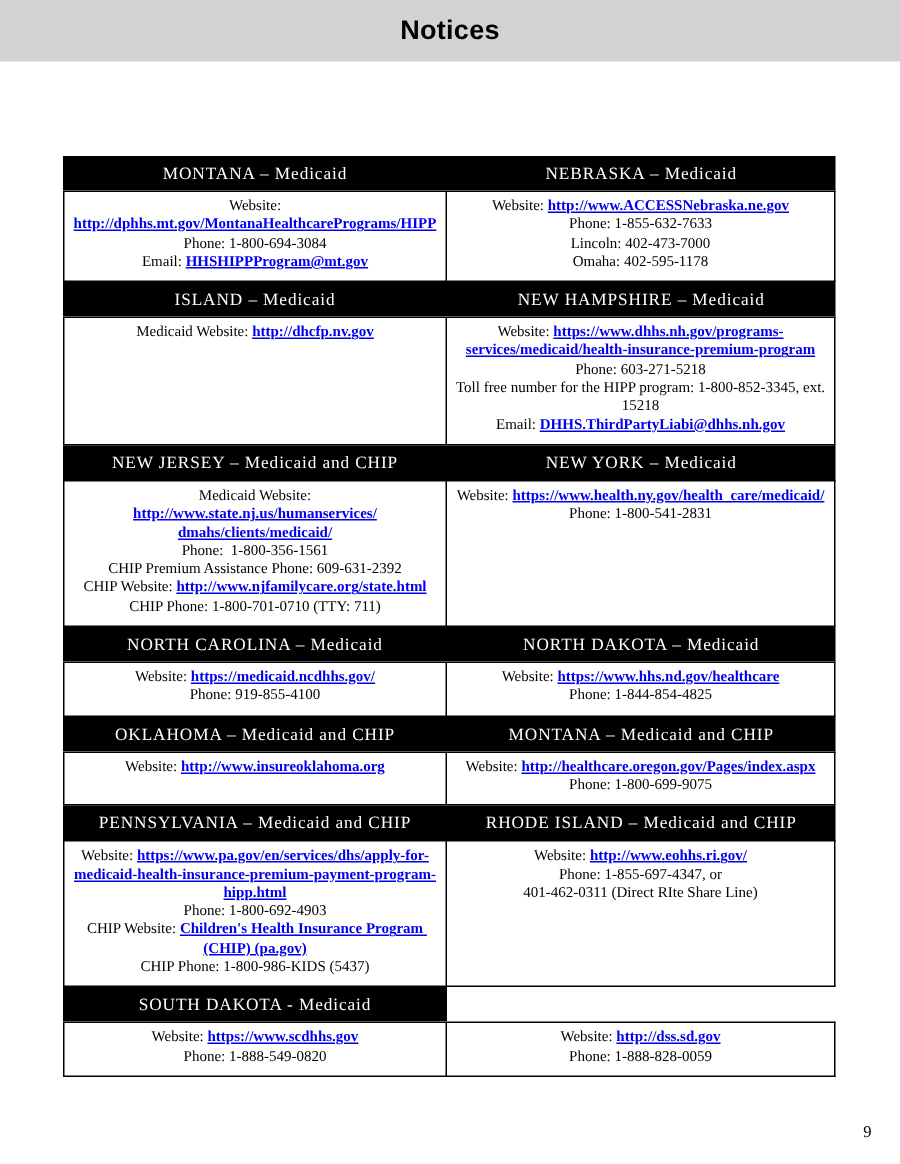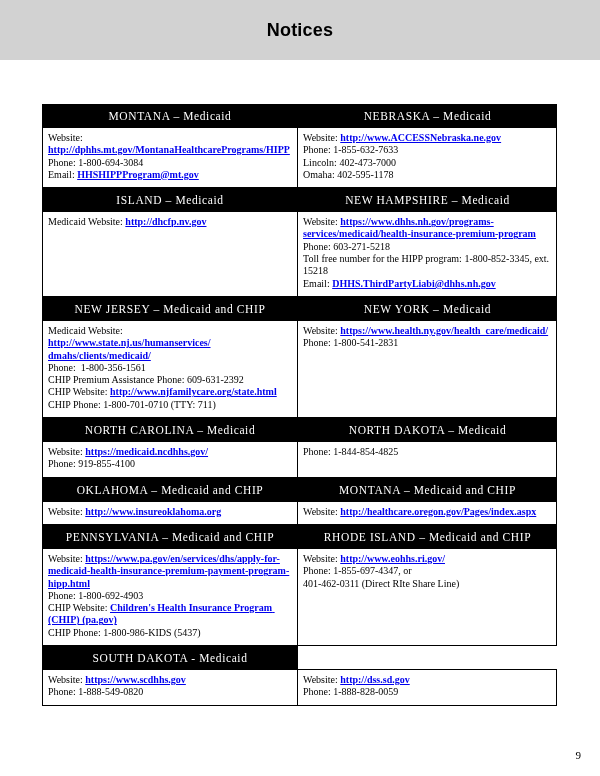--- a/index.html
+++ b/index.html
@@ -11,21 +11,21 @@
   html, body { margin: 0; padding: 0; }
   body {
     width: 600px; height: 776px;
     background: #ffffff;
     position: relative;
     font-family: "Liberation Serif", serif;
     color: #000;
     overflow: hidden;
   }
   .banner {
-    width: 600px; height: 60px;
+    width: 600px; height: 41px;
     background: var(--banner-bg);
     display: flex; align-items: center; justify-content: center;
   }
   .banner .title {
     font-family: "Liberation Sans", sans-serif;
     font-weight: bold;
     font-size: 18px;
     letter-spacing: 0.2px;
   }
   .table-wrap {
@@ -45,20 +45,21 @@
     letter-spacing: 0.6px;
     padding: 5px 2px 4px 2px;
     line-height: 14px;
   }
   .bcell {
     background: #ffffff;
     border: 1px solid #000;
     padding: 4px 5px 6px 5px;
     font-size: 10px;
     line-height: 12.3px;
+    text-align: center;
   }
   .bcell + .bcell { border-left: none; }
   .line {
     white-space: pre-wrap;
     overflow-wrap: break-word;
     min-height: 12.3px;
   }
   .link {
     color: var(--link);
     font-weight: bold;
@@ -133,33 +134,35 @@
     <div class="trow">
       <div class="hcell">NORTH CAROLINA – Medicaid</div>
       <div class="hcell">NORTH DAKOTA – Medicaid</div>
     </div>
     <div class="trow">
       <div class="bcell">
         <div class="line"><span>Website: </span><a class="link" href="#">https://medicaid.ncdhhs.gov/</a></div>
         <div class="line"><span>Phone: 919-855-4100</span></div>
       </div>
       <div class="bcell">
+        <div class="line"><span>Website: </span><a class="link" href="#">https://www.hhs.nd.gov/healthcare</a></div>
         <div class="line"><span>Phone: 1-844-854-4825</span></div>
       </div>
     </div>
     <div class="trow">
       <div class="hcell">OKLAHOMA – Medicaid and CHIP</div>
       <div class="hcell">MONTANA – Medicaid and CHIP</div>
     </div>
     <div class="trow">
       <div class="bcell">
         <div class="line"><span>Website: </span><a class="link" href="#">http://www.insureoklahoma.org</a></div>
       </div>
       <div class="bcell">
         <div class="line"><span>Website: </span><a class="link" href="#">http://healthcare.oregon.gov/Pages/index.aspx</a></div>
+        <div class="line"><span>Phone: 1-800-699-9075</span></div>
       </div>
     </div>
     <div class="trow">
       <div class="hcell">PENNSYLVANIA – Medicaid and CHIP</div>
       <div class="hcell">RHODE ISLAND – Medicaid and CHIP</div>
     </div>
     <div class="trow">
       <div class="bcell">
         <div class="line"><span>Website: </span><a class="link" href="#">https://www.pa.gov/en/services/dhs/apply-for-medicaid-health-insurance-premium-payment-program-hipp.html</a></div>
         <div class="line"><span>Phone: 1-800-692-4903</span></div>

